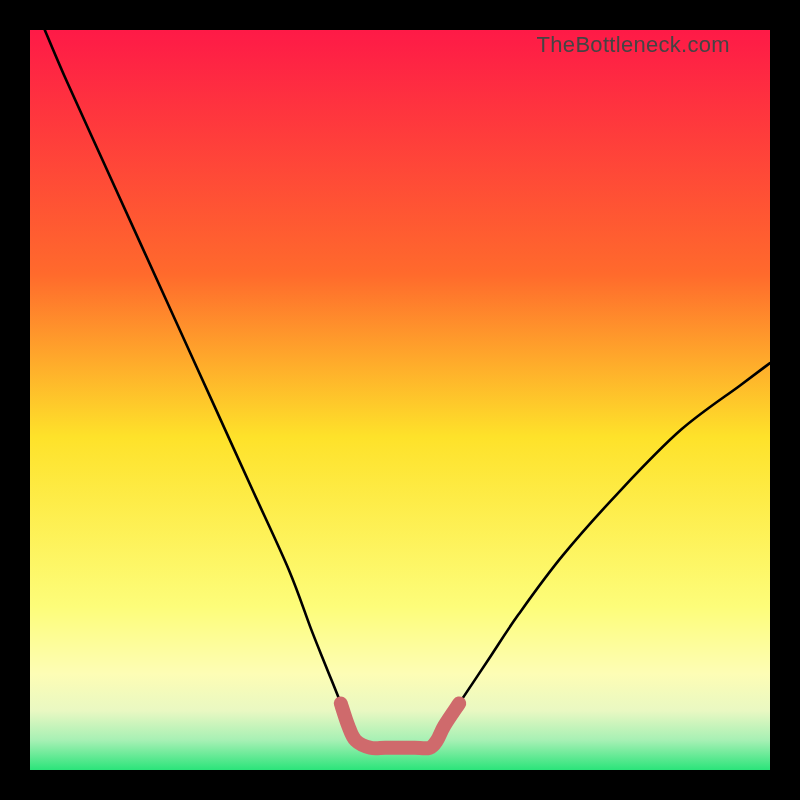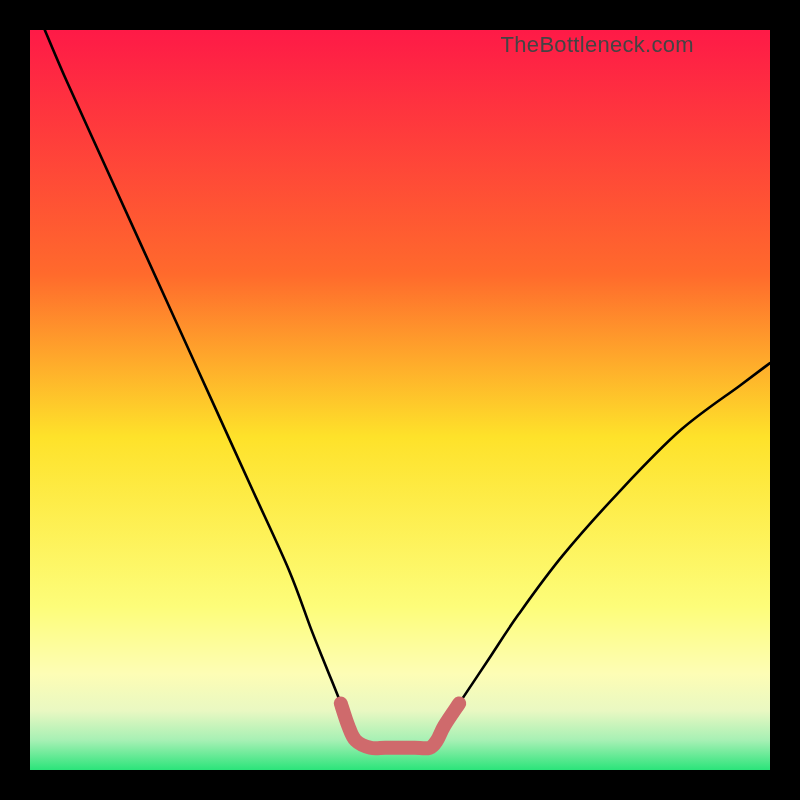--- a/index.html
+++ b/index.html
@@ -9,20 +9,21 @@
     height: 800px;
     overflow: hidden;
     background: #000;
     font-family: Arial, Helvetica, sans-serif;
   }
   .frame {
     position: relative;
     width: 728px;
     height: 800px;
     background: #000;
+    padding-left: 36px;
   }
   .inner {
     position: absolute;
     left: 30px;
     top: 30px;
     width: 740px;
     height: 740px;
     overflow: hidden;
   }
   .gradient-bg {

